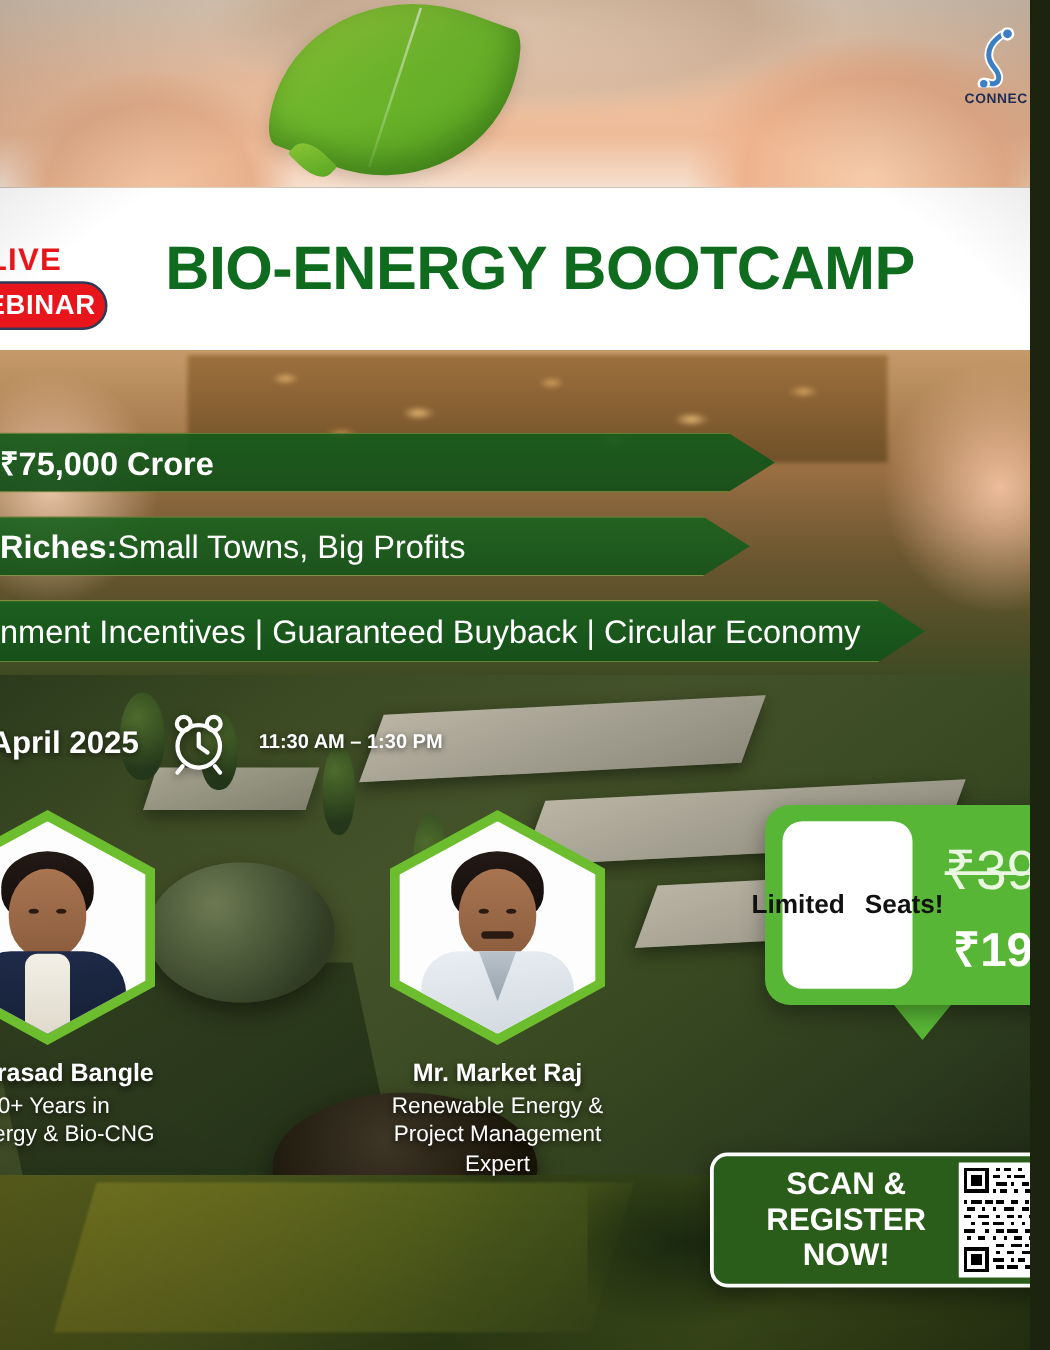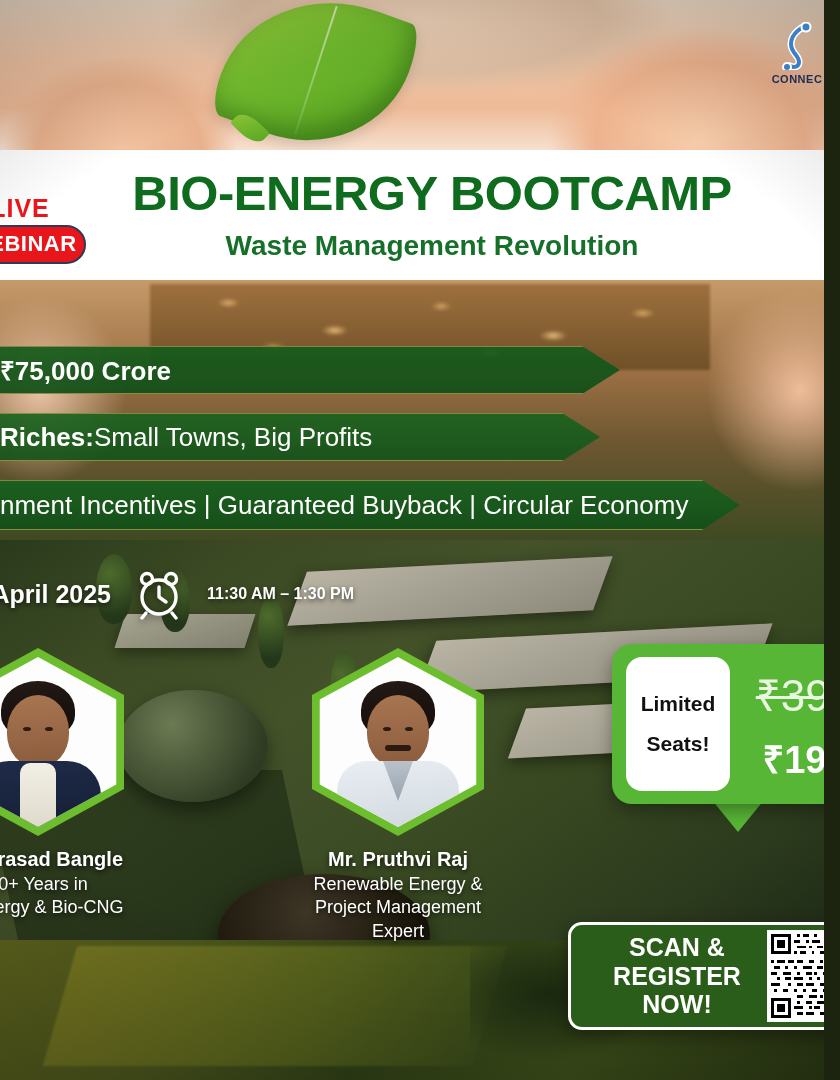--- a/index.html
+++ b/index.html
@@ -168,21 +168,21 @@
     text-shadow:0 2px 5px rgba(0,0,0,.7); }
 
   
   #price-bubble { position:absolute; left:612px; top:644px; width:268px; height:160px;
     background:#57b635; border-radius:20px; display:flex; align-items:center;
     box-shadow:0 6px 18px rgba(0,0,0,.35); }
   #price-tail { position:absolute; left:712px; top:800px; width:0; height:0;
     border-left:26px solid transparent; border-right:26px solid transparent;
     border-top:32px solid #57b635; }
   #limited-card { margin-left:14px; width:104px; height:134px; background:#ffffff;
-    border-radius:16px; display:flex; flex-direction:column; align-items:center;
+    border-radius:16px; display:flex; flex-direction:row; align-items:center;
     justify-content:center; gap:16px; }
   .limited-line { font-size:21px; font-weight:600; color:#111111; }
   #price-col { flex:1; display:flex; flex-direction:column; align-items:center;
     justify-content:center; gap:8px; }
   #price-old { font-size:44px; font-weight:400; color:#e9f7e1;
     text-decoration:line-through; text-decoration-thickness:3px; }
   #price-new { font-size:38px; font-weight:900; color:#ffffff; }
 
   
   #cta { position:absolute; left:568px; top:922px; width:300px; height:108px;
@@ -241,21 +241,20 @@
         <path d="M30 4 C30 4 16 10 16 22 C16 31 24 33 24 40 C24 45 19 46 15 44" fill="none" stroke="#3d7fc4" stroke-width="4" stroke-linecap="round"></path>
         <circle cx="31" cy="5" r="4.5" fill="#3d7fc4" stroke="#ffffff" stroke-width="2"></circle>
         <circle cx="12" cy="45" r="4" fill="#3d7fc4" stroke="#ffffff" stroke-width="2"></circle>
       </svg>
     </div>
     <div id="logo-text">CONNEC</div>
   </div>
 
   <div id="title-wrap">
     <div id="main-title">BIO-ENERGY BOOTCAMP</div>
-    <div id="sub-title">Waste Management Revolution</div>
   </div>
 
   <div id="live-badge">
     <div id="live-word">LIVE</div>
     <div id="webinar-pill">WEBINAR</div>
   </div>
 
   <div class="ribbon" id="ribbon1">
     <b>₹75,000 Crore</b>
   </div>
@@ -302,21 +301,21 @@
       <div class="hexinner">
         <div class="face p-hair"></div>
         <div class="face p-head"></div>
         <div class="p-eyeL"></div>
         <div class="p-eyeR"></div>
         <div class="p-stache"></div>
         <div class="face p-body2"></div>
         <div class="face p-collar"></div>
       </div>
     </div>
-    <div class="sp-name">Mr. Pruthvi Raj</div>
+    <div class="sp-name">Mr. Market Raj</div>
     <div class="sp-role">Renewable Energy &amp;</div>
     <div class="sp-role" style="margin-top:0">Project Management Expert</div>
   </div>
 
   <div id="price-tail"></div>
   <div id="price-bubble">
     <div id="limited-card">
       <div class="limited-line">Limited</div>
       <div class="limited-line">Seats!</div>
     </div>

